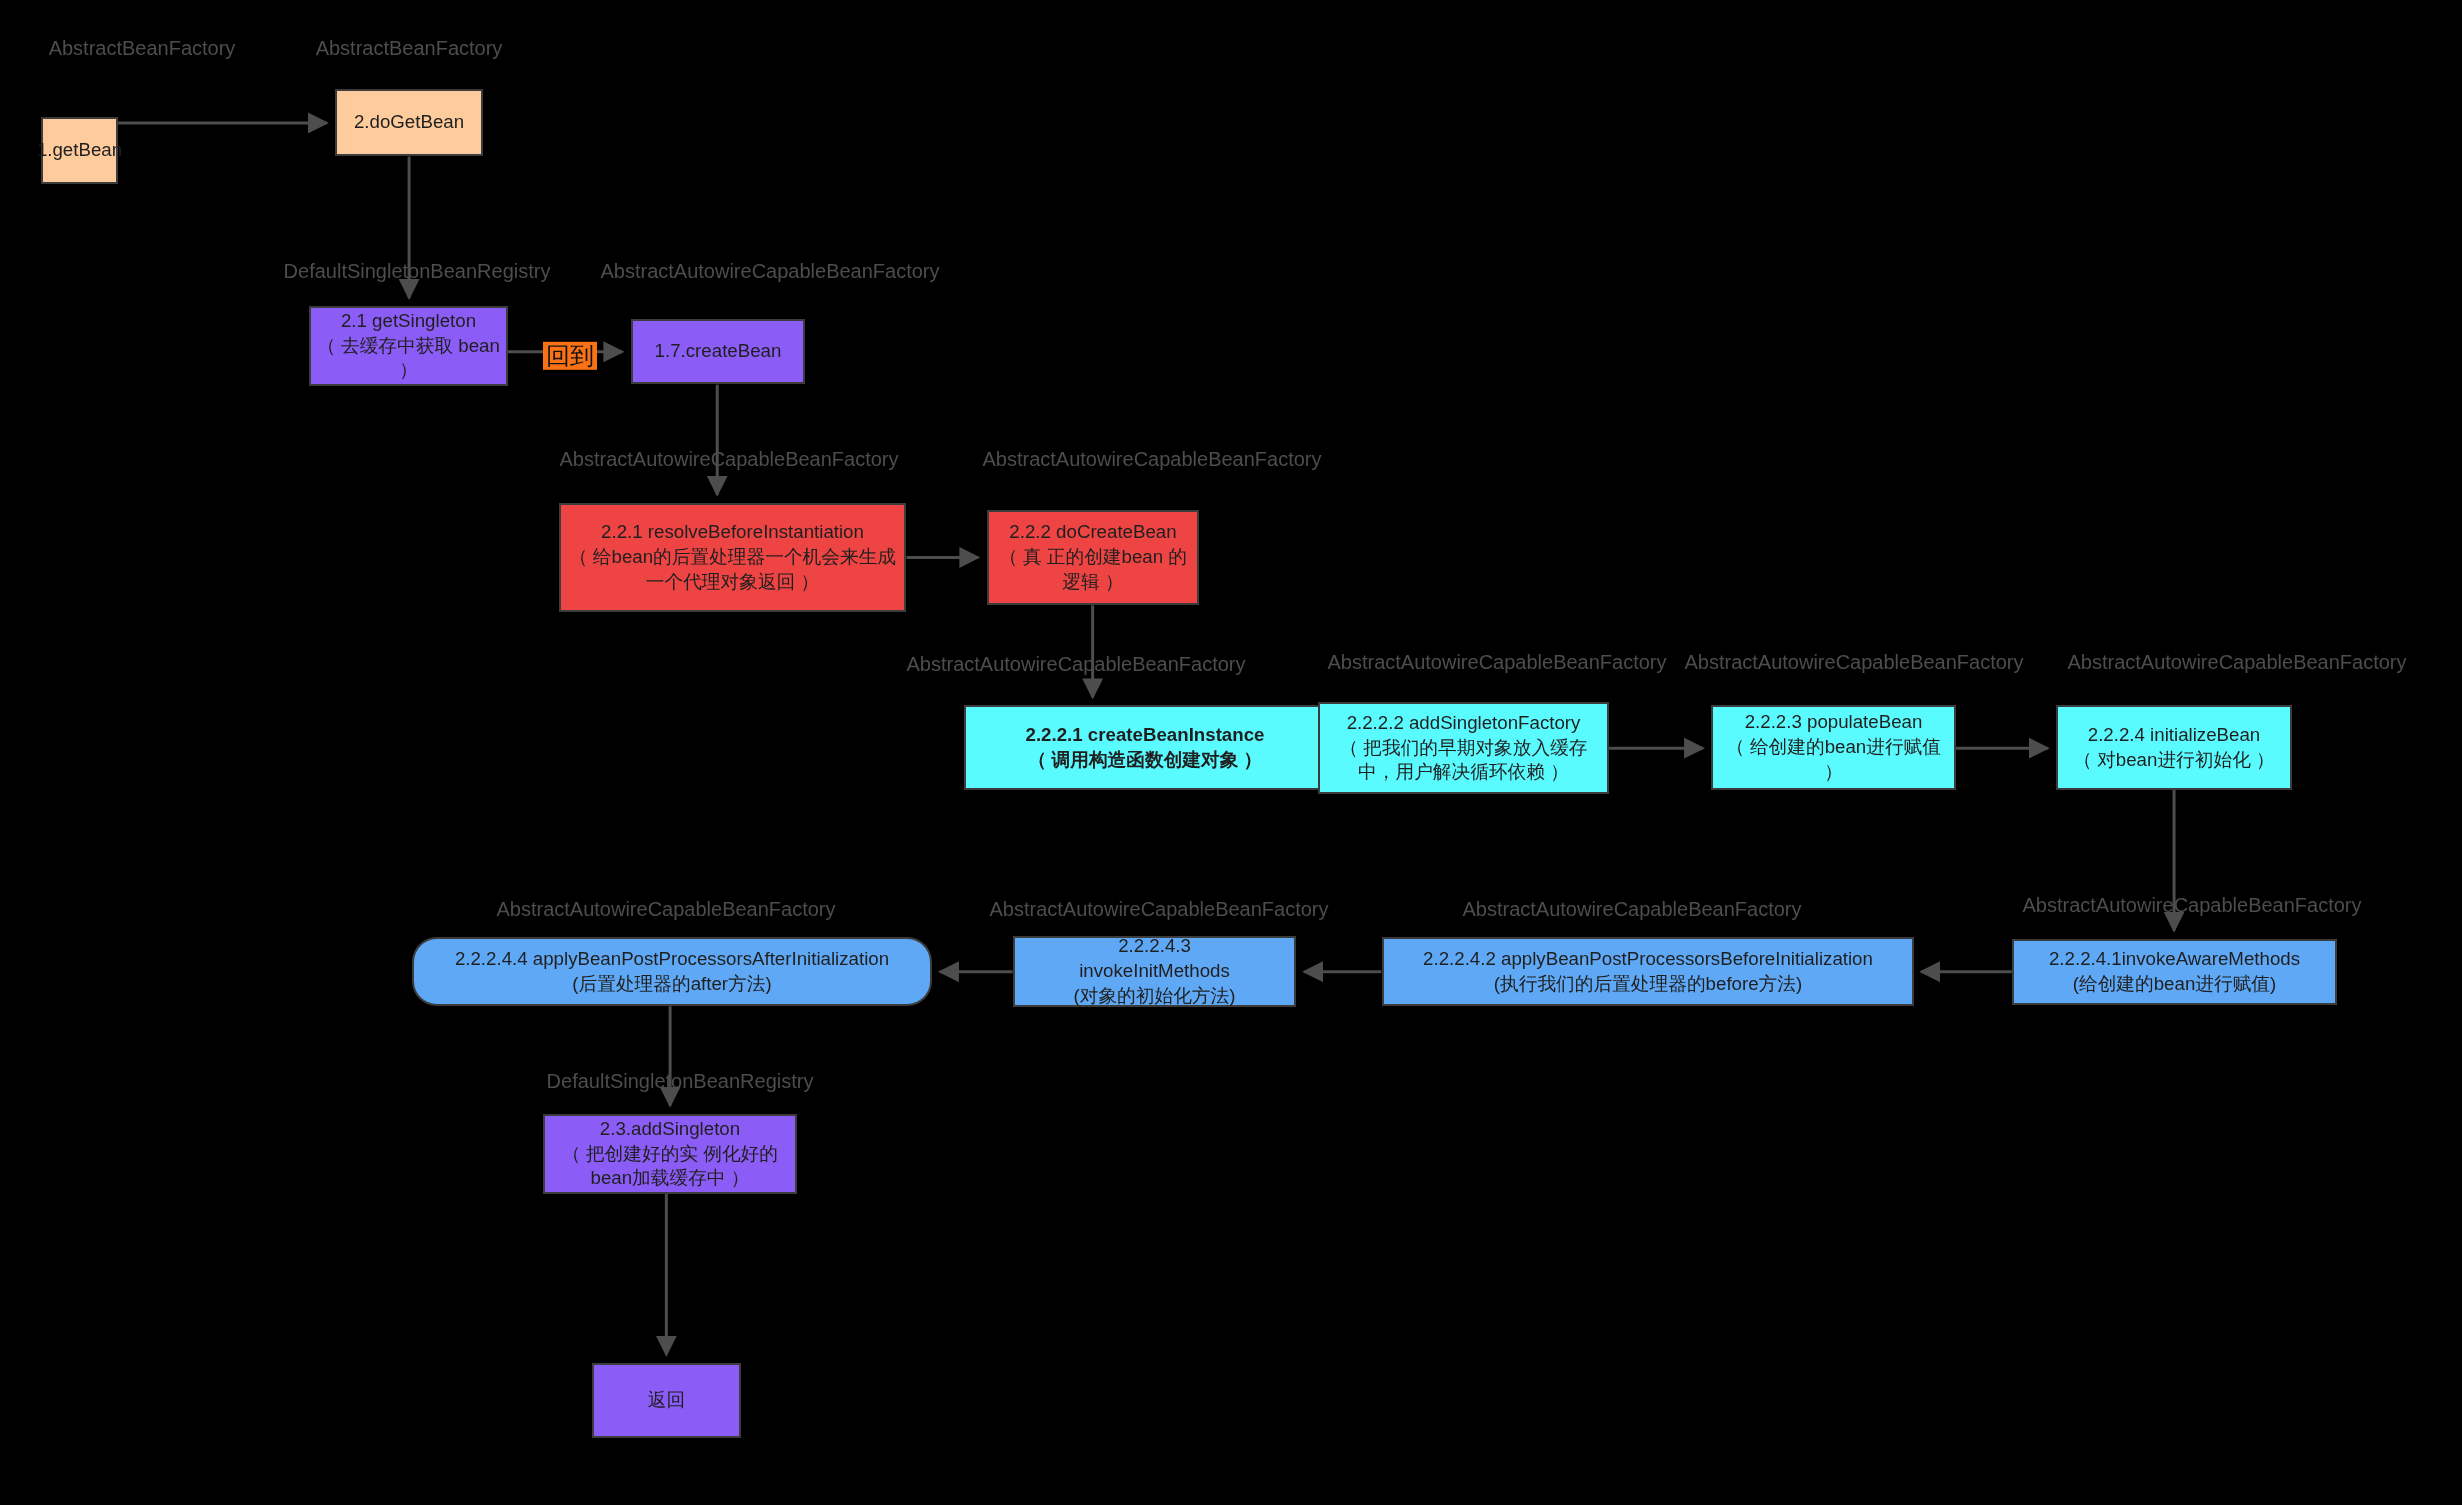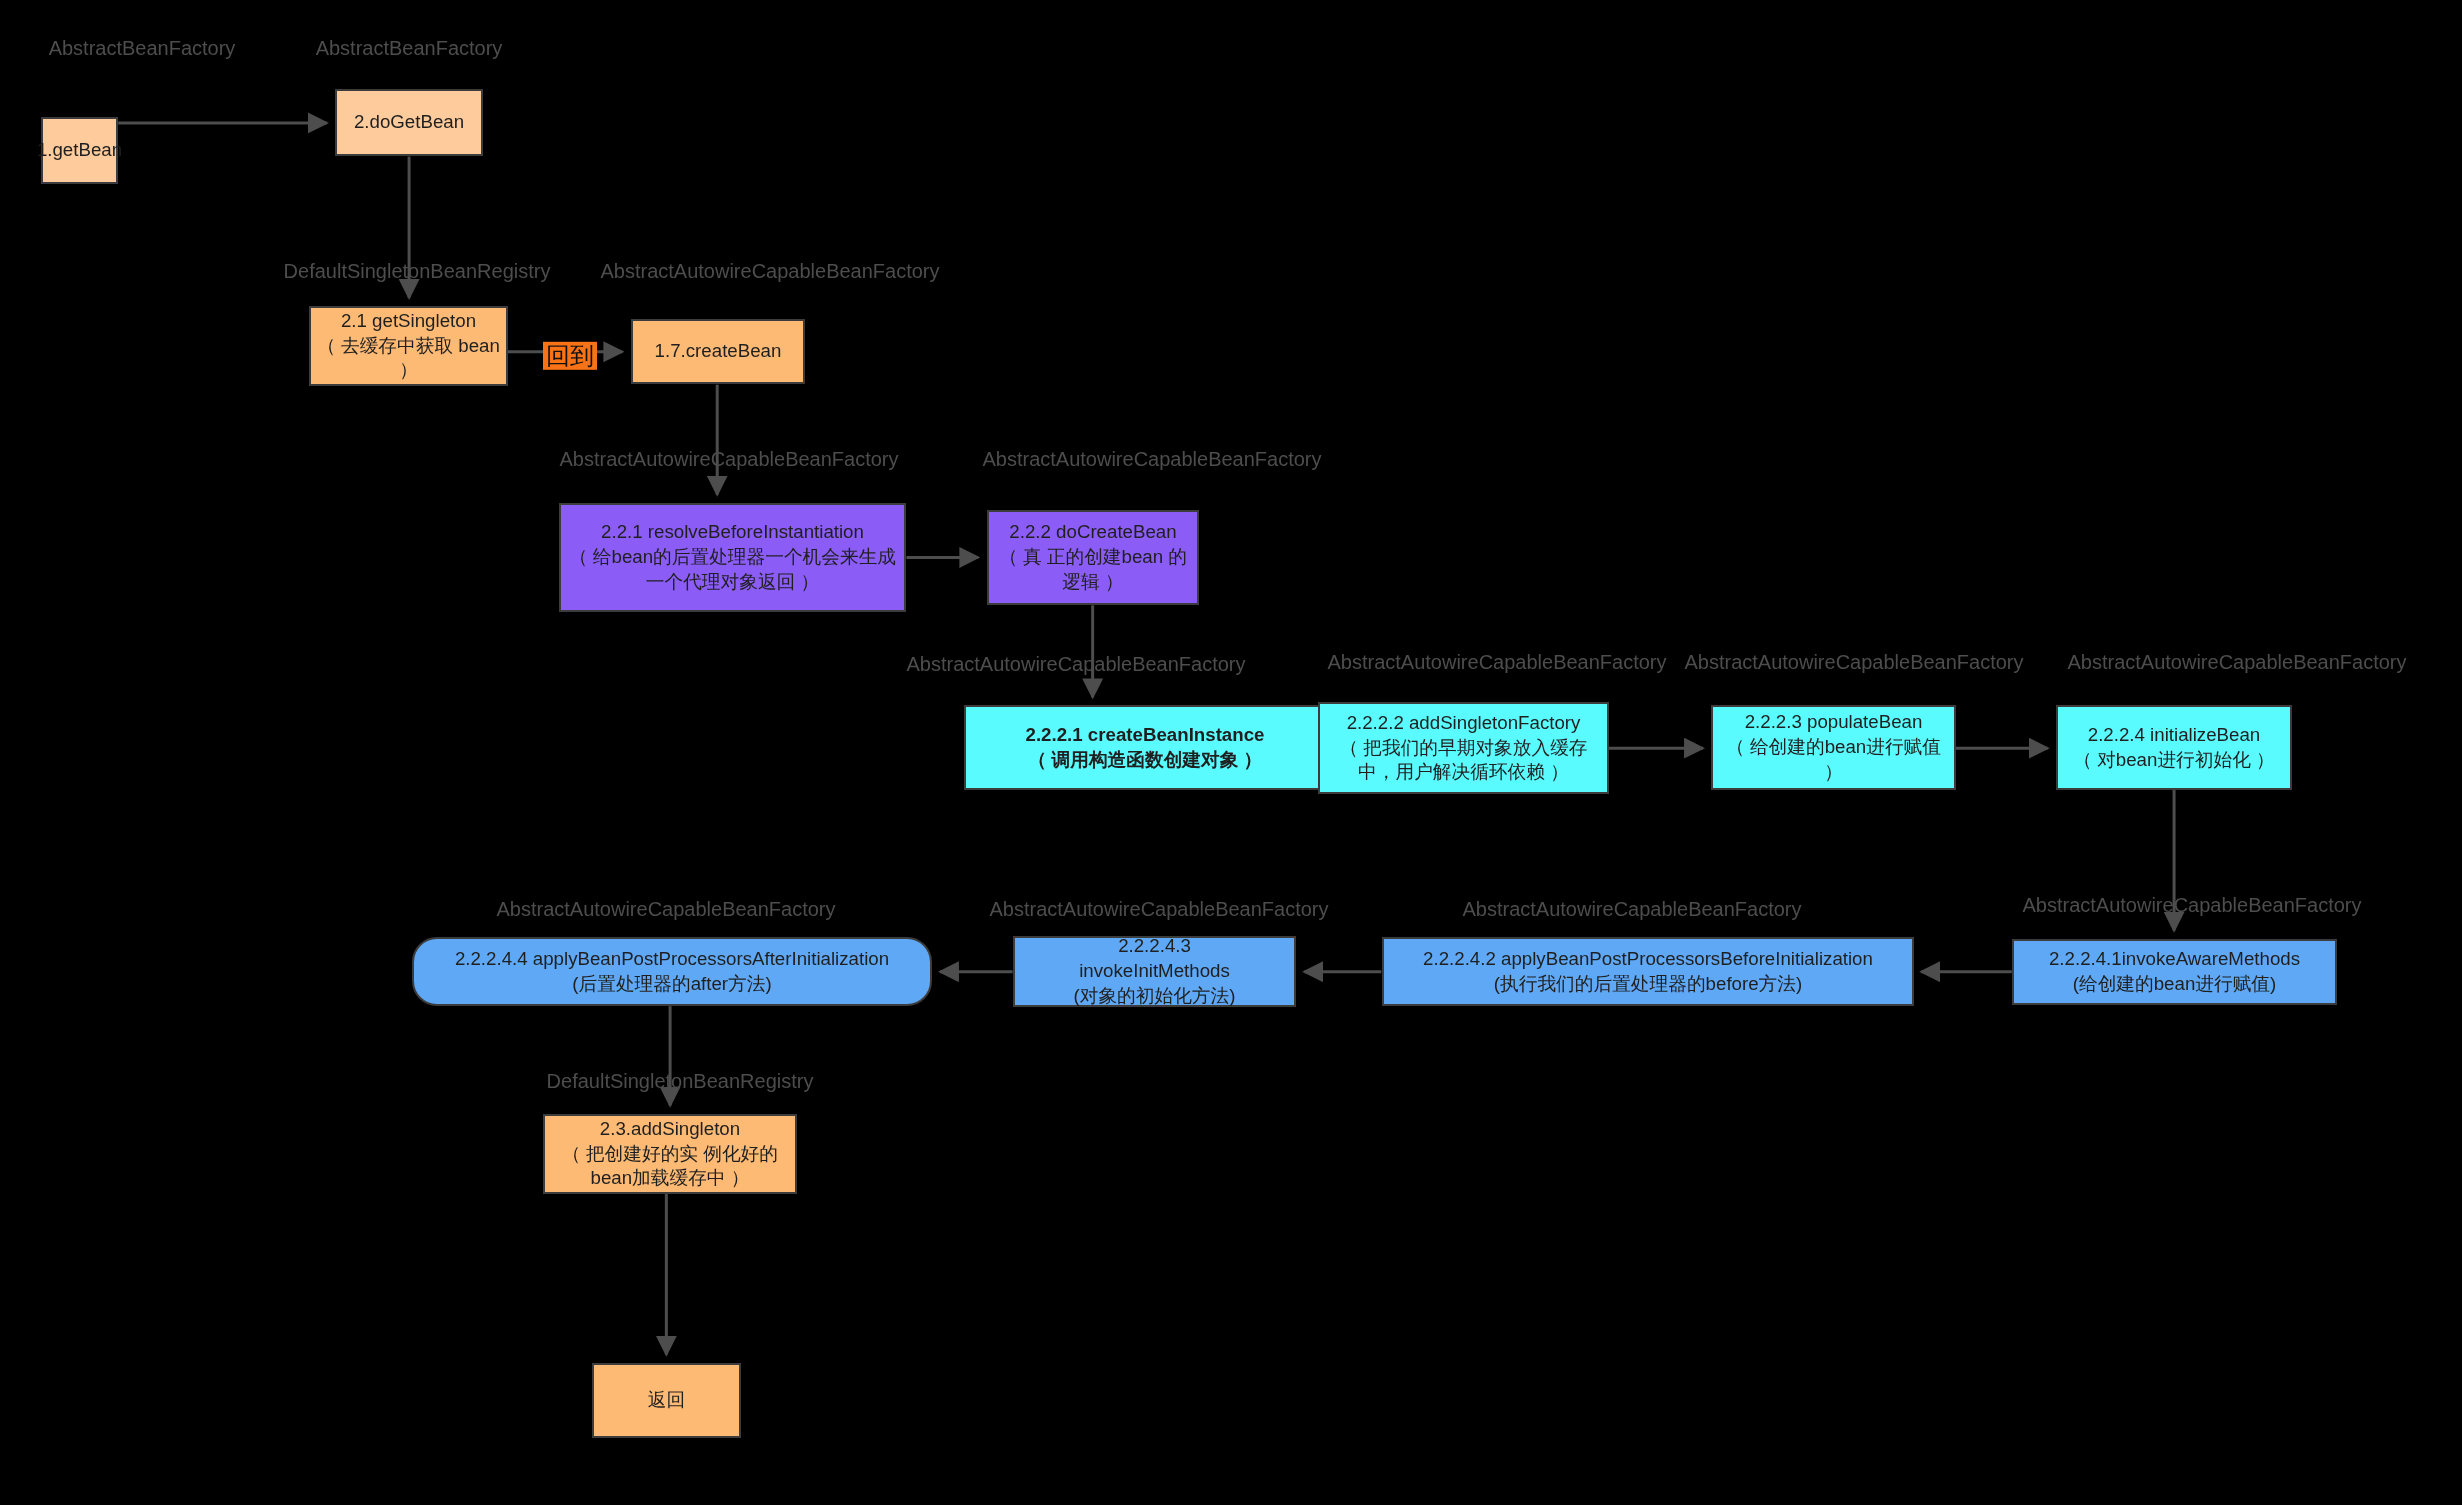--- a/index.html
+++ b/index.html
@@ -30,22 +30,22 @@
     align-items: center;
     justify-content: center;
     text-align: center;
     color: #1f1f1f;
     line-height: 1.32;
     white-space: pre-line;
     padding: 3px 6px;
     z-index: 3;
   }
   .node-orange { background: #fdcb9c; }
-  .node-green  { background: #fdba74; }
-  .node-mint   { background: #8b5cf6; }
+  .node-green  { background: #8b5cf6; }
+  .node-mint   { background: #ef4444; }
   .node-cyan   { background: #5afbff; }
   .node-blue   { background: #5fa8f5; }
 
   .swimlabel {
     position: absolute;
     color: #4d4d4d;
     font-size: 20px;
     white-space: nowrap;
     text-align: center;
     transform: translateX(-50%);

